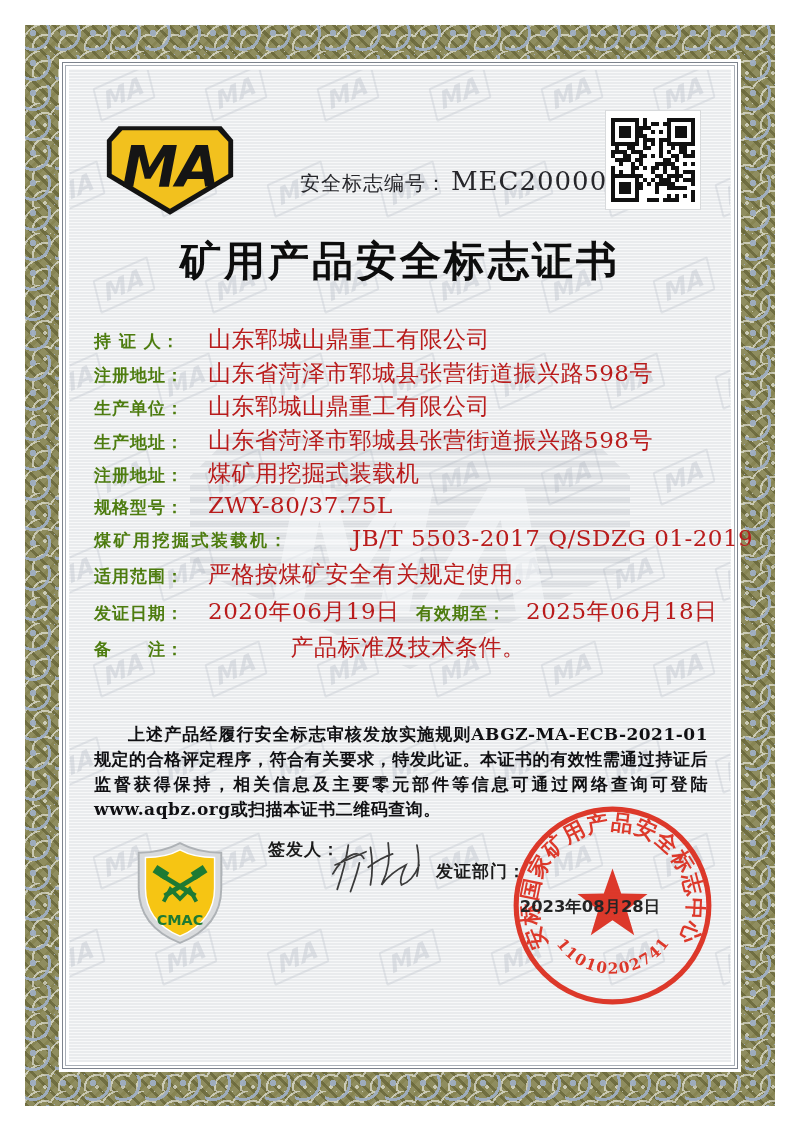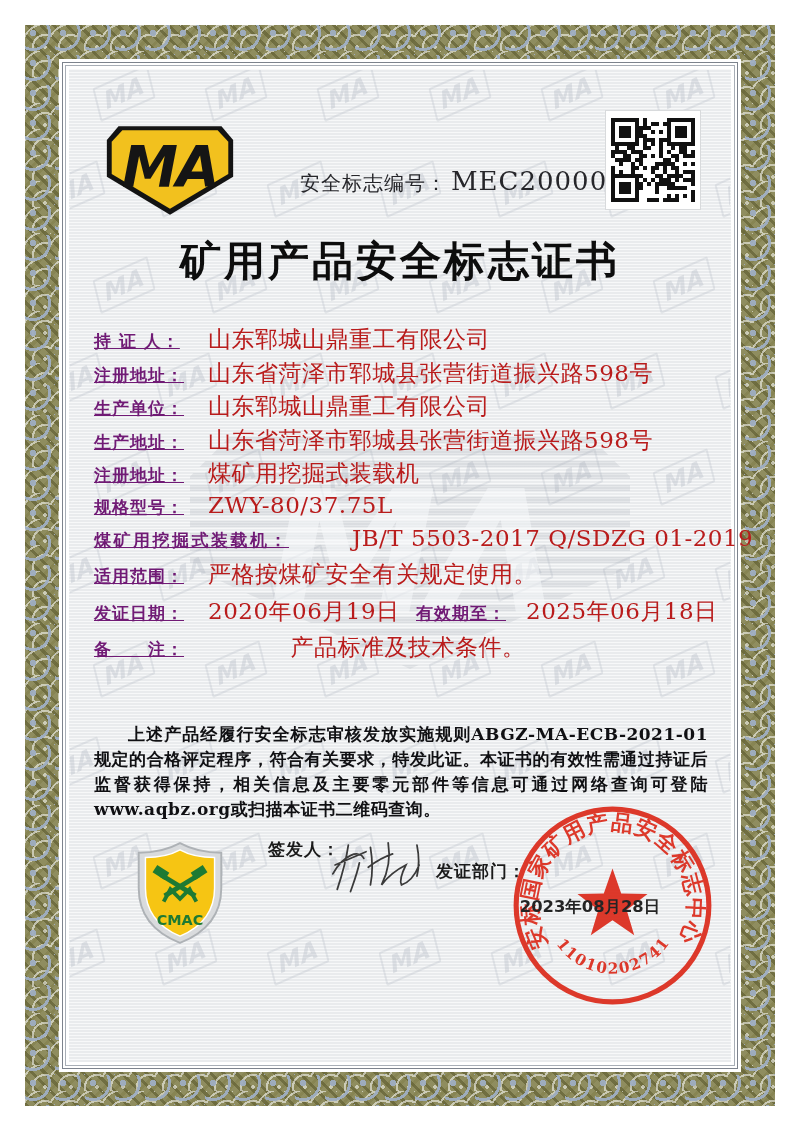--- a/index.html
+++ b/index.html
@@ -42,21 +42,21 @@
   .ma-logo{left:102px;top:121px;}
   .certline{left:300px;top:166px;font-family:"DejaVu Serif",serif;font-size:20px;color:#26262a;letter-spacing:1px;}
   .certline .val{margin-left:4px;font-size:26px;}
   .qrbox{left:606px;top:111px;width:94px;height:98px;background:#ffffff;
          box-shadow:0 0 0 1px #d8dadc;display:flex;align-items:center;justify-content:center;}
   .title{left:0;right:0;top:234px;text-align:center;font-size:41px;font-weight:800;
          letter-spacing:3px;color:#0d0d0d;}
 
   .fields{left:94px;right:90px;top:324px;font-size:17px;}
   .frow{display:flex;align-items:baseline;height:33.5px;}
-  .flabel{font-weight:700;min-width:110px;letter-spacing:1px;white-space:nowrap;color:#701a75;text-decoration:underline;}
+  .flabel{font-weight:700;min-width:110px;letter-spacing:1px;white-space:nowrap;color:#4d7c0f;}
   .flabel.wide{min-width:218px;letter-spacing:2.5px;}
   .fvalue{font-family:"DejaVu Serif",serif;font-weight:400;font-size:23px;margin-left:4px;
           color:#b91c1c;letter-spacing:0.5px;white-space:nowrap;}
   .fvalue.indent{margin-left:40px;}
   .frow.dates{margin-top:4px;height:34px;}
   .frow.dates .fvalue.first{min-width:196px;margin-left:4px;}
   .frow.dates .flabel.second{min-width:96px;margin-left:12px;}
   .frow.dates .fvalue.second{margin-left:14px;}
   .frow.remark{margin-top:2px;height:34px;}
   .frow.remark .fvalue{width:400px;text-align:center;margin-left:4px;}

